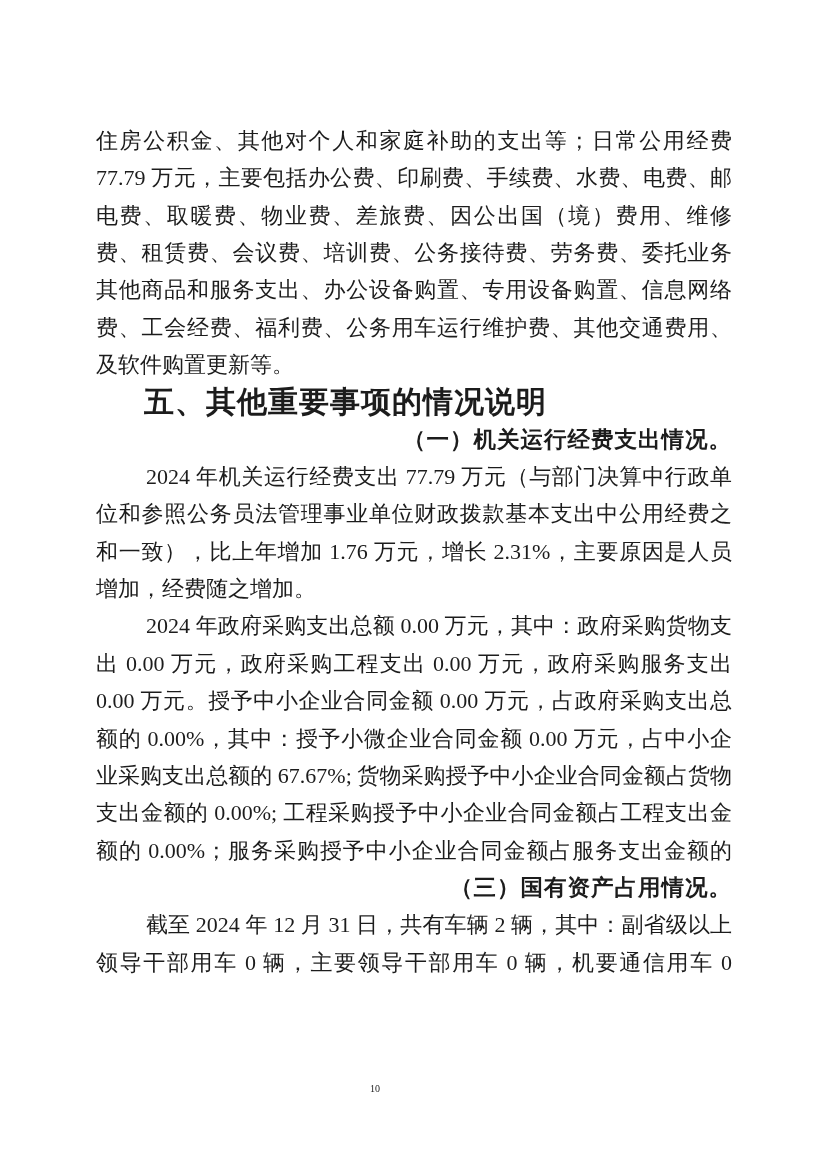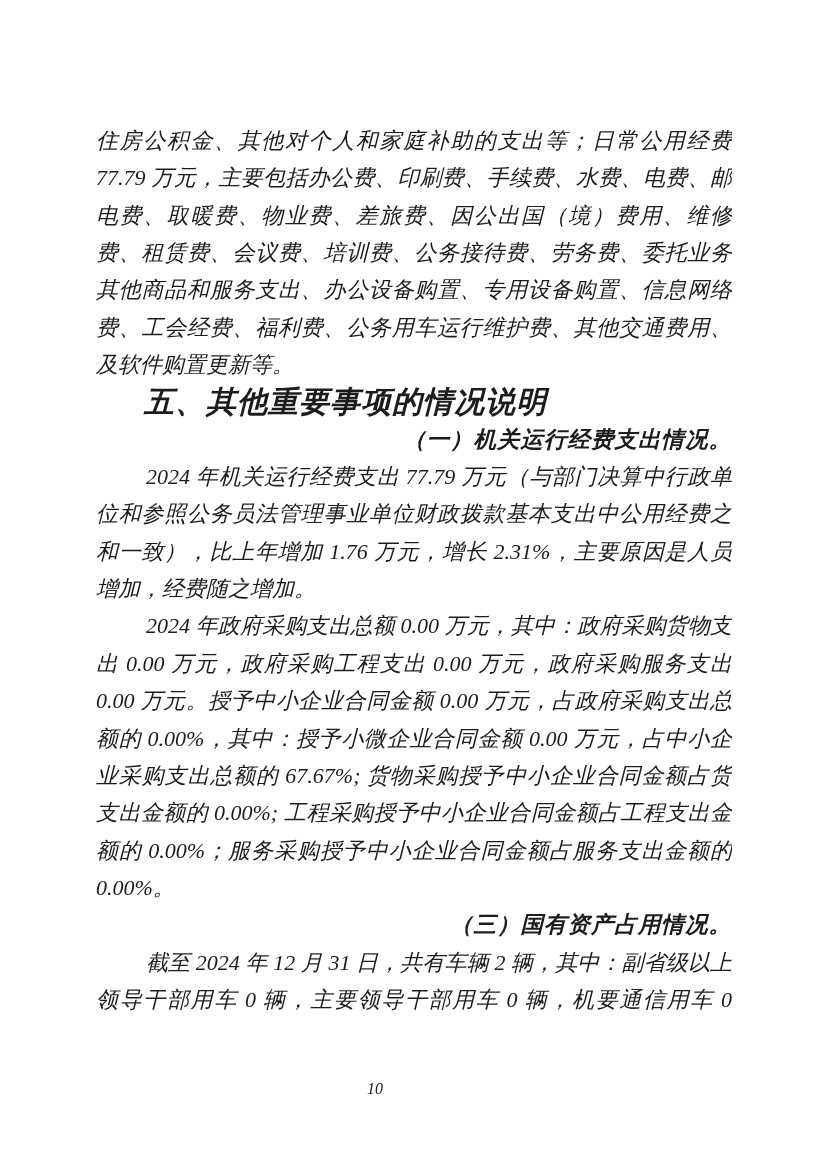--- a/index.html
+++ b/index.html
@@ -8,21 +8,20 @@
     background: #ffffff;
   }
   .page {
     position: relative;
     width: 827px;
     height: 1169px;
     background: #ffffff;
     overflow: hidden;
     font-family: "Liberation Serif", "DejaVu Serif", serif;
     color: #1c1c1c;
-    font-style: italic;
   }
   .content {
     position: absolute;
     left: 96px;
     top: 122px;
     width: 636px;
   }
   .ln {
     height: 37.35px;
     line-height: 37.35px;
@@ -62,21 +61,21 @@
     overflow: hidden;
     white-space: nowrap;
     text-align: right;
   }
   .footer {
     position: absolute;
     left: 0;
     top: 1080px;
     width: 750px;
     text-align: center;
-    font-size: 16px;
+    font-size: 10px;
     line-height: 18px;
     color: #1c1c1c;
     font-family: "Liberation Serif", "DejaVu Serif", serif;
   }
 </style>
 </head>
 <body>
 
 <div class="page">
   <div class="content">
@@ -97,21 +96,20 @@
     <div class="ln">和一致），比上年增加 1.76 万元，增长 2.31%，主要原因是人员</div>
     <div class="ln end">增加，经费随之增加。</div>
 
     <div class="ln ind">2024 年政府采购支出总额 0.00 万元，其中：政府采购货物支</div>
     <div class="ln">出 0.00 万元，政府采购工程支出 0.00 万元，政府采购服务支出</div>
     <div class="ln">0.00 万元。授予中小企业合同金额 0.00 万元，占政府采购支出总</div>
     <div class="ln">额的 0.00%，其中：授予小微企业合同金额 0.00 万元，占中小企</div>
     <div class="ln">业采购支出总额的 67.67%; 货物采购授予中小企业合同金额占货物</div>
     <div class="ln">支出金额的 0.00%; 工程采购授予中小企业合同金额占工程支出金</div>
     <div class="ln">额的 0.00%；服务采购授予中小企业合同金额占服务支出金额的</div>
-    <div class="ln end">0.00%。</div>
 
     <div class="h2">（三）国有资产占用情况。</div>
     <div class="ln ind">截至 2024 年 12 月 31 日，共有车辆 2 辆，其中：副省级以上</div>
     <div class="ln">领导干部用车 0 辆，主要领导干部用车 0 辆，机要通信用车 0 辆，</div>
 
   </div>
 
   <div class="footer">10</div>
 </div>
 

